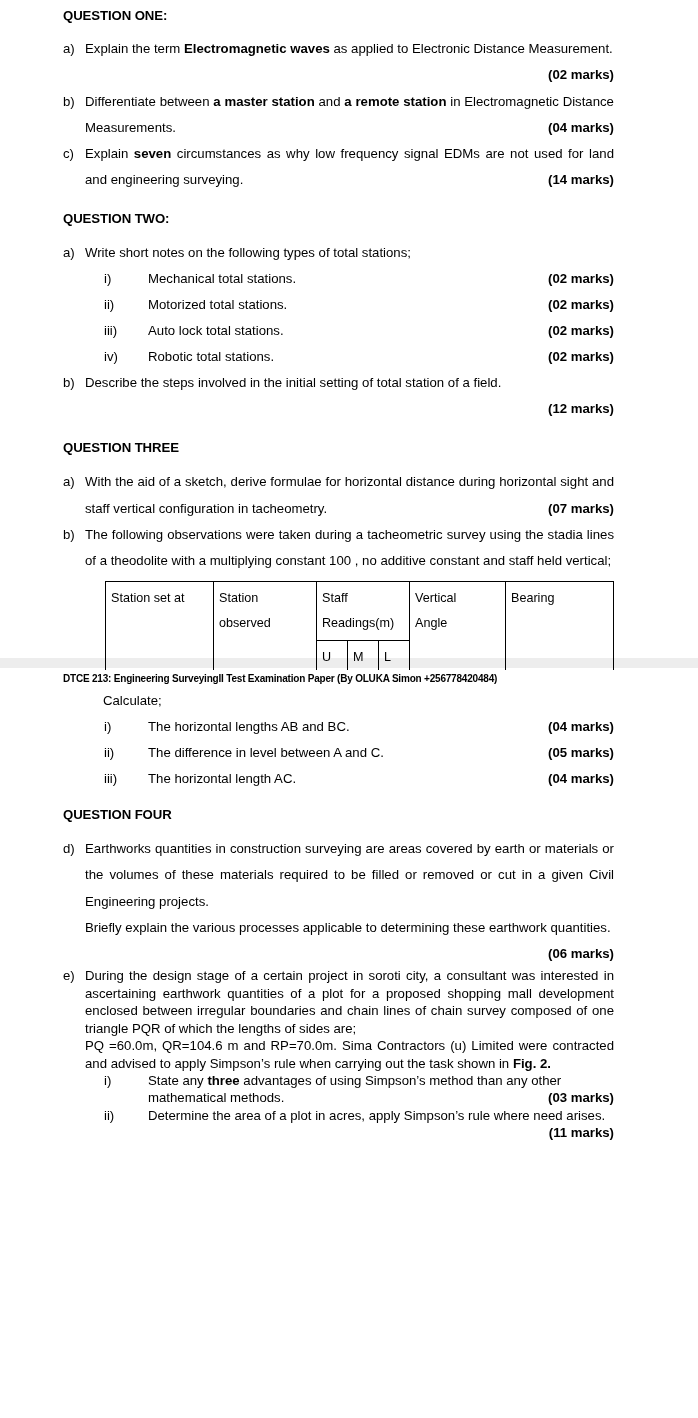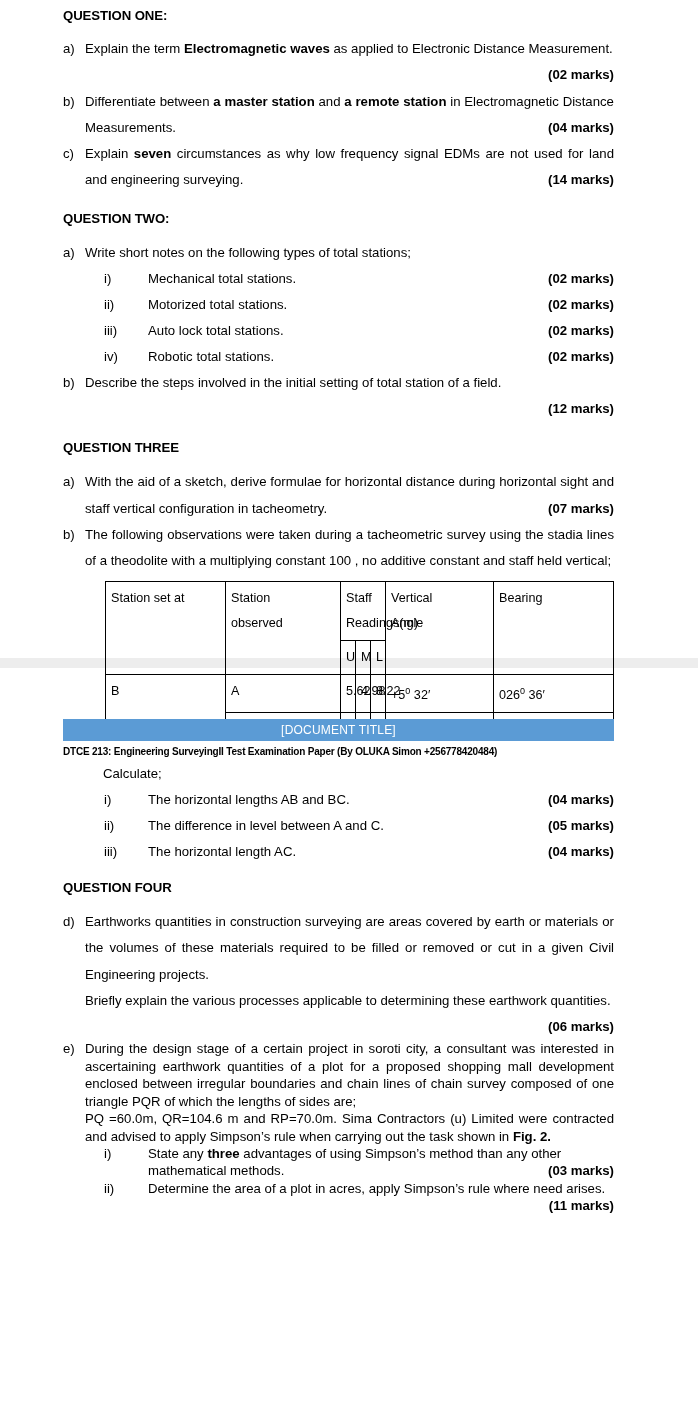--- a/index.html
+++ b/index.html
@@ -109,21 +109,21 @@
   
   .tbl-wrap { margin: 6px 0 0 105px; }
   table.obs {
     border-collapse: collapse;
     width: 509px;
     font-size: 12.6px;
     table-layout: fixed;
   }
   table.obs td {
     border: 1px solid #000000;
-    padding: 4px 17px 4px 5px;
+    padding: 4px 5px 4px 5px;
     vertical-align: top;
     line-height: 25px;
     height: 25px;
   }
   table.obs td.hd { height: 52px; }
   .col-a { width: 97px; }
   .col-b { width: 92px; }
   .col-u, .col-m, .col-l { width: 41px; }
   .col-v { width: 85px; }
   .col-br { width: 97px; }
@@ -335,21 +335,20 @@
     <div class="footer-rule"></div>
     <div class="pagebox">2</div>
     <div class="turnover">TURN OVER</div>
   </div>
 </div>
 
 <div class="page-gap"></div>
 
 <div class="page page-two">
 
-  <div class="doc-banner">[DOCUMENT TITLE]</div>
   <div class="doc-subtitle">DTCE 213: Engineering SurveyingII Test Examination Paper (By OLUKA Simon +256778420484)</div>
 
   <div class="plain-line">Calculate;</div>
 
   <div class="roman-row">
     <span class="marker">i)</span>
     <span>The horizontal lengths AB and BC.</span>
     <span class="marks">(04 marks)</span>
   </div>
   <div class="after"></div>

